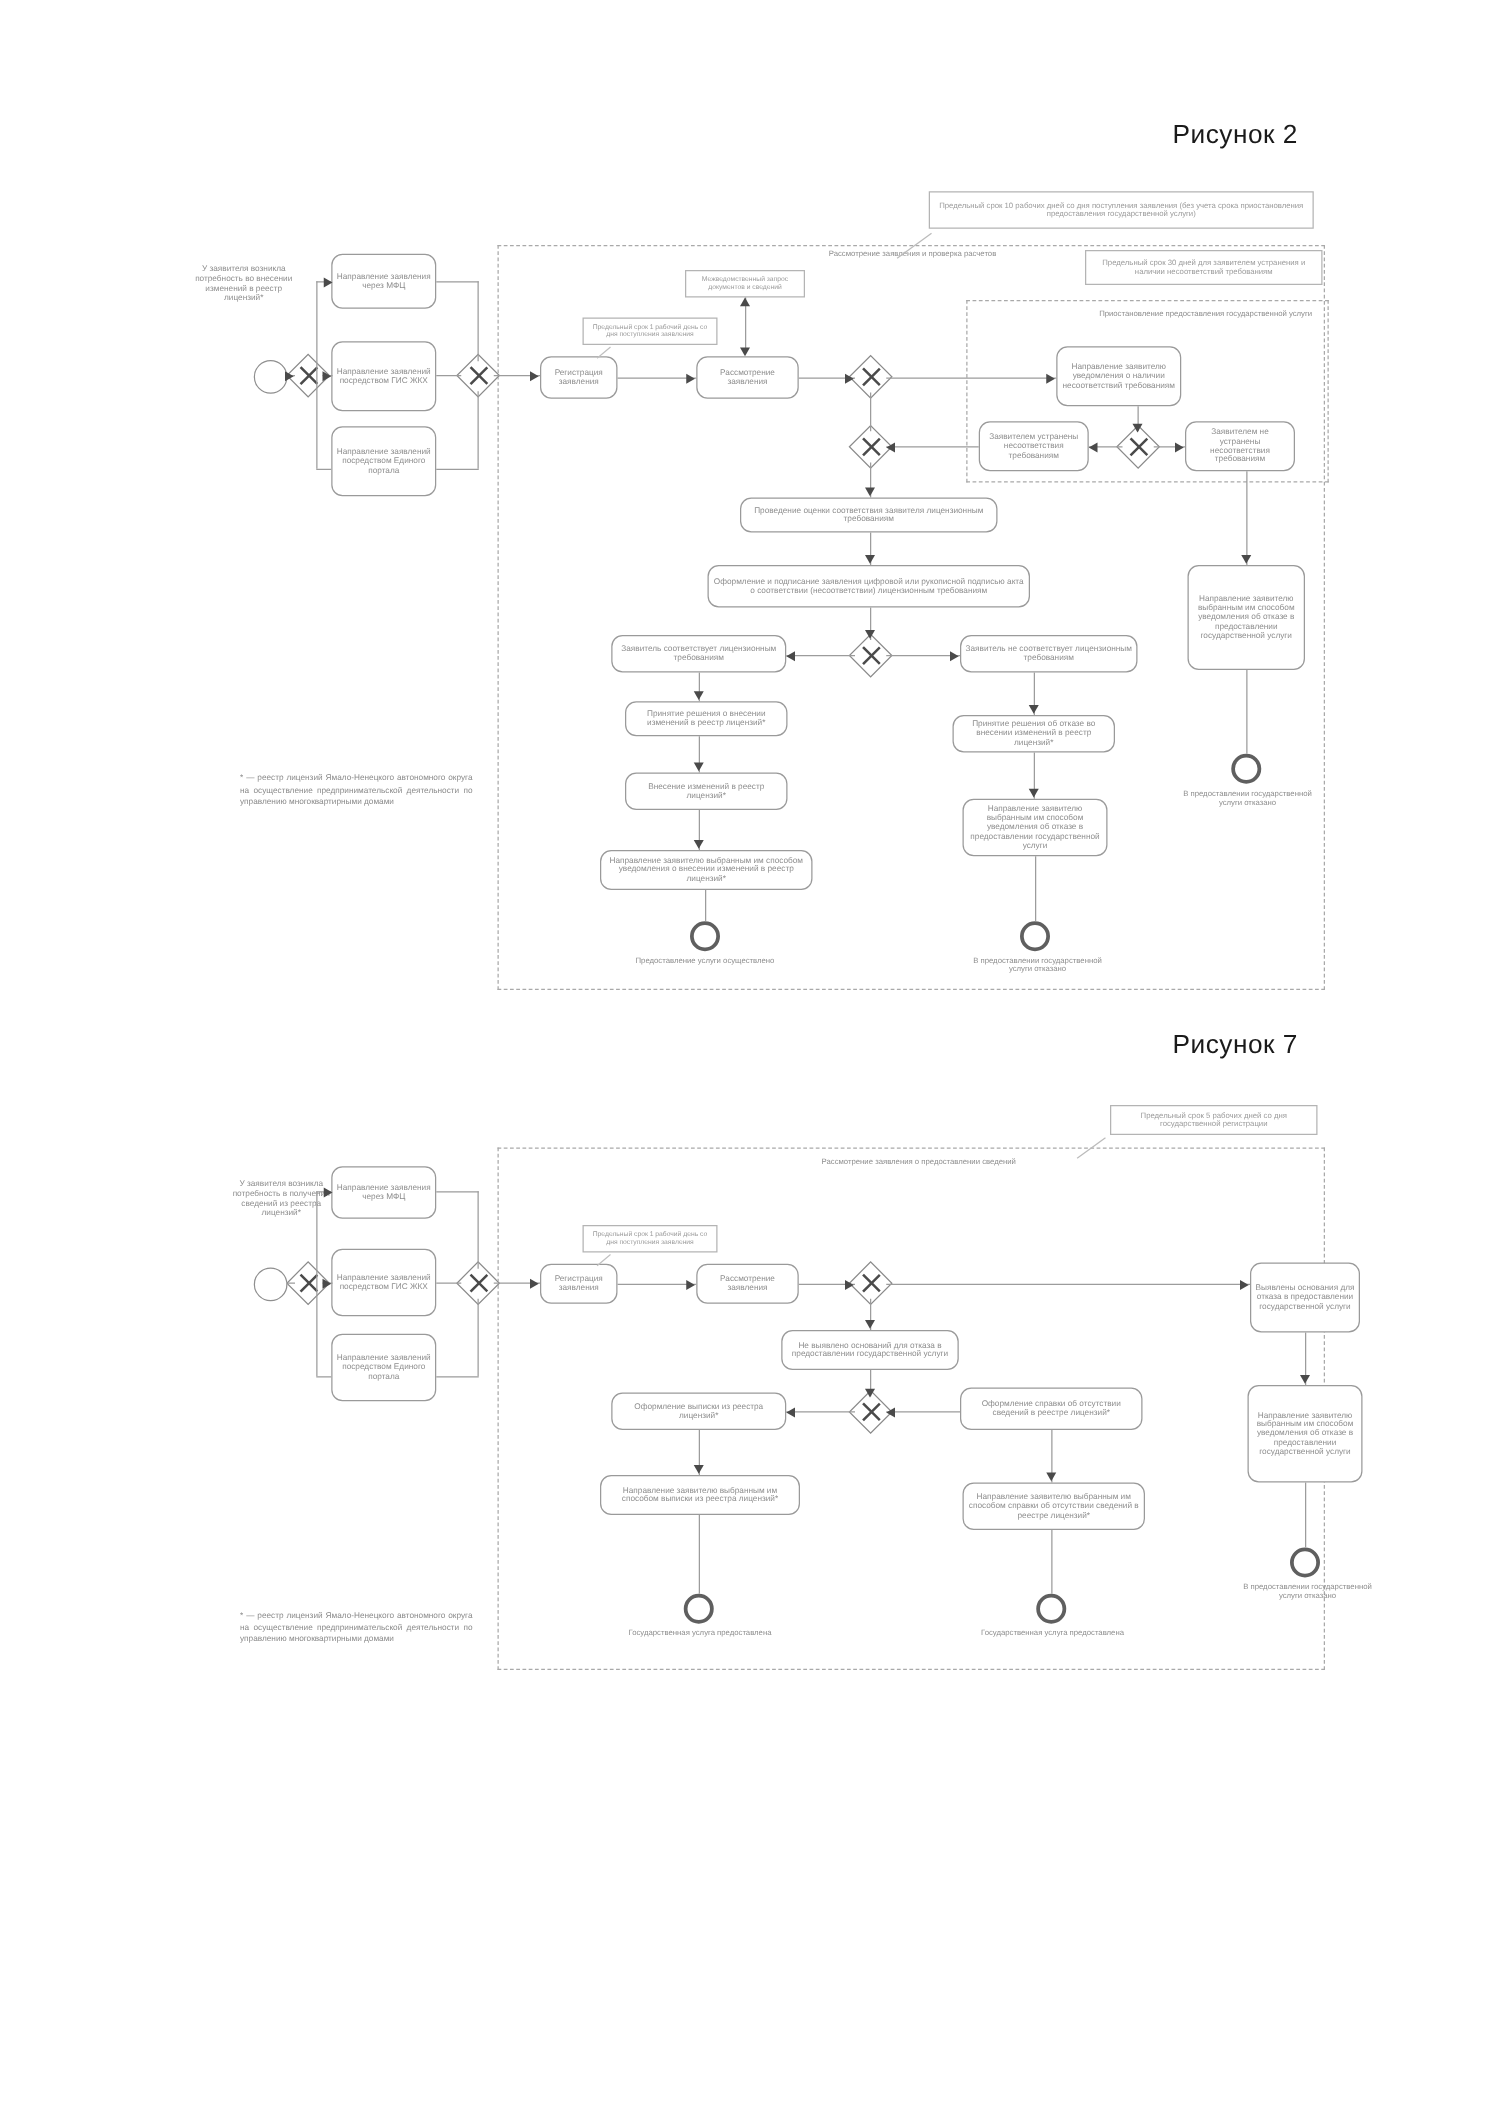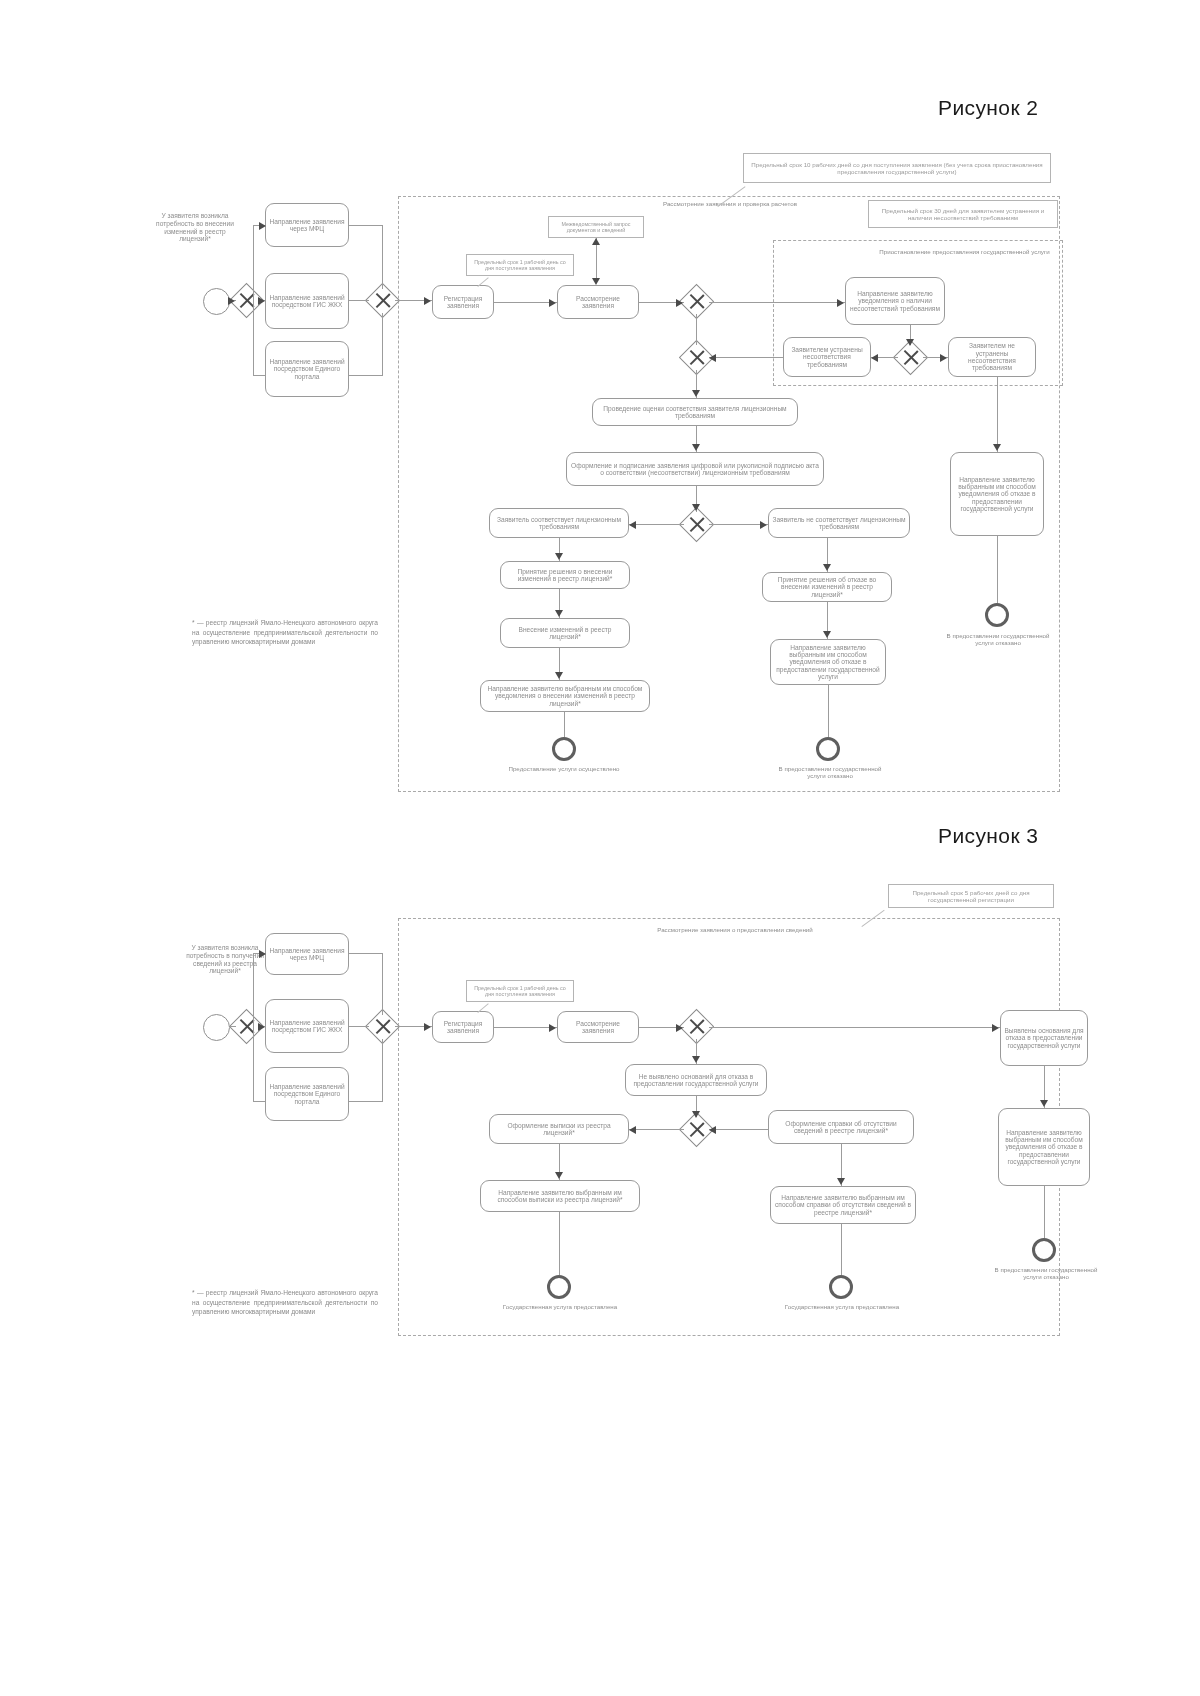--- a/index.html
+++ b/index.html
@@ -235,21 +235,21 @@
   <div class="box fs65" style="left:950px;top:452px;width:94px;height:84px;">Направление заявителю выбранным им способом уведомления об отказе в предоставлении государственной услуги</div>
   <div class="vline" style="left:997px;top:377px;height:75px;"></div>
   <div class="ah ah-d" style="left:993px;top:444px;"></div>
 
   <div class="ev ev-end" style="left:985px;top:603px;width:24px;height:24px;"></div>
   <div class="vline" style="left:997px;top:536px;height:67px;"></div>
   <div class="plain fs6" style="left:942px;top:632px;width:112px;">В предоставлении государственной услуги отказано</div>
 
   <div class="footnote" style="left:192px;top:618px;width:186px;">* — реестр лицензий Ямало-Ненецкого автономного округа на осуществление предпринимательской деятельности по управлению многоквартирными домами</div>
 
-  <div class="fig-title" style="left:938px;top:824px;">Рисунок 3</div>
+  <div class="fig-title" style="left:938px;top:824px;">Рисунок 7</div>
 
   <div class="lane" style="left:398px;top:918px;width:662px;height:418px;"></div>
   <div class="plain fs6" style="left:610px;top:926px;width:250px;">Рассмотрение заявления о предоставлении сведений</div>
 
   <div class="note fs6" style="left:888px;top:884px;width:166px;height:24px;">Предельный срок 5 рабочих дней со дня государственной регистрации</div>
   <div class="abs" style="left:862px;top:906px;width:28px;height:20px;border-bottom:1px solid #bbb;transform:rotate(-36deg);transform-origin:left bottom;"></div>
 
   <div class="plain fs65" style="left:182px;top:944px;width:86px;">У заявителя возникла потребность в получении сведений из реестра лицензий*</div>
   <div class="ev" style="left:203px;top:1014px;width:27px;height:27px;"></div>
 

